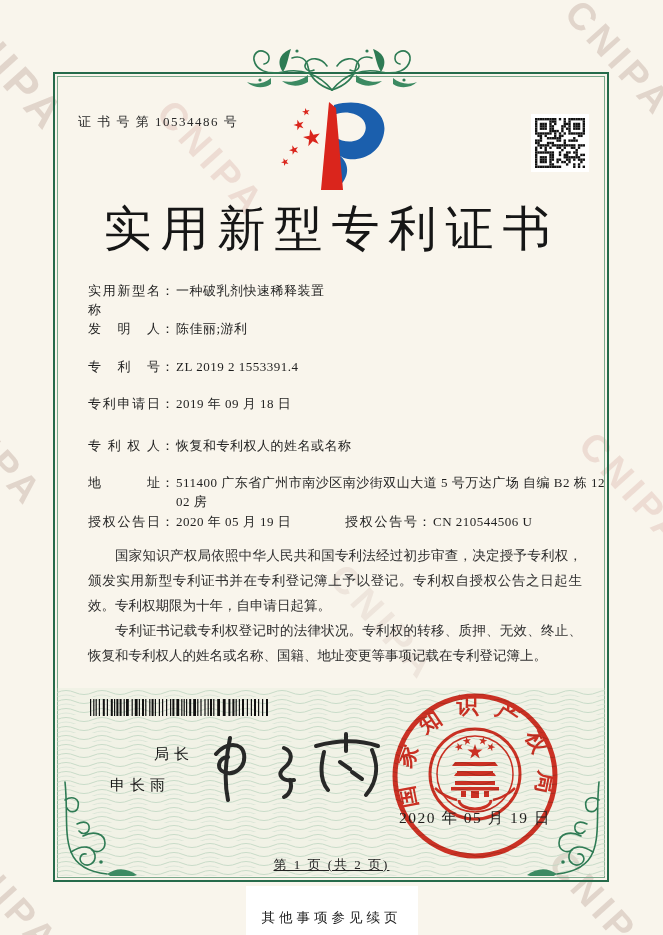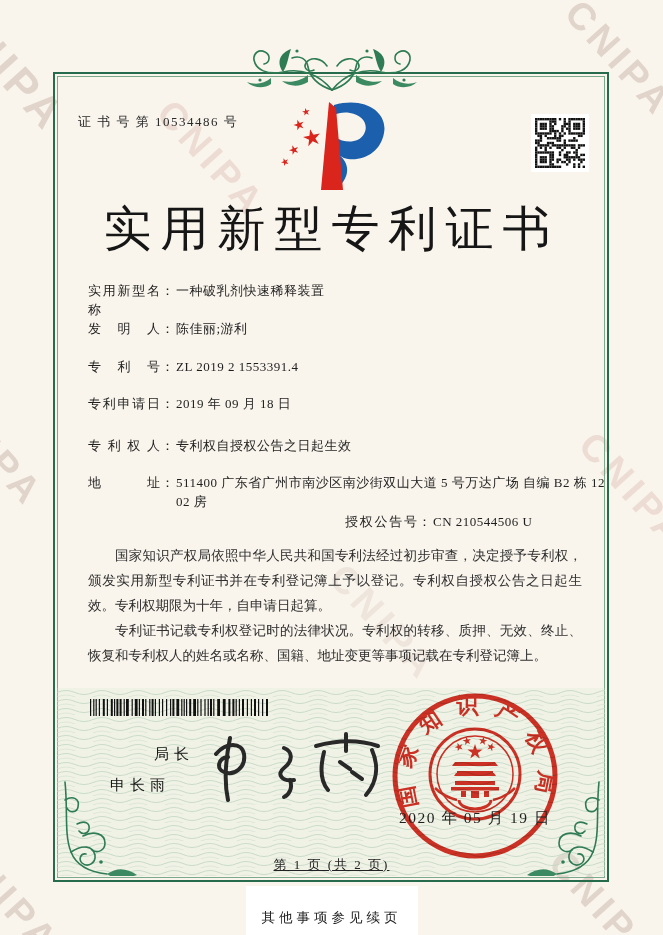--- a/index.html
+++ b/index.html
@@ -398,26 +398,29 @@
 <div class="frow r2">
   <span class="flabel">发明人</span><span class="fcolon">：</span><span class="fvalue">陈佳丽;游利</span>
 </div>
 <div class="frow r3">
   <span class="flabel">专利号</span><span class="fcolon">：</span><span class="fvalue">ZL 2019 2 1553391.4</span>
 </div>
 <div class="frow r4">
   <span class="flabel">专利申请日</span><span class="fcolon">：</span><span class="fvalue">2019 年 09 月 18 日</span>
 </div>
 <div class="frow r5">
-  <span class="flabel">专利权人</span><span class="fcolon">：</span><span class="fvalue">专利权自授权公告之日起生效</span>
+  <span class="flabel">专利权人</span><span class="fcolon">：</span><span class="fvalue">恢复和专利权人的姓名或名称</span>
 </div>
 <div class="frow r6">
   <span class="flabel">地址</span><span class="fcolon">：</span><span class="fvalue" style="width:432px;">511400 广东省广州市南沙区南沙街双山大道 5 号万达广场 自编 B2 栋 1202 房</span>
 </div>
 <div class="frow r7">
+  <span class="fgroup">
+    <span class="flabel">授权公告日</span><span class="fcolon">：</span><span class="fvalue">2020 年 05 月 19 日</span>
+  </span>
   <span class="fgroup2">
     <span class="flabel">授权公告号</span><span class="fcolon">：</span><span class="fvalue">CN 210544506 U</span>
   </span>
 </div>
 
 <div class="legal">
   <p>国家知识产权局依照中华人民共和国专利法经过初步审查，决定授予专利权，颁发实用新型专利证书并在专利登记簿上予以登记。专利权自授权公告之日起生效。专利权期限为十年，自申请日起算。</p>
   <p>专利证书记载专利权登记时的法律状况。专利权的转移、质押、无效、终止、恢复和专利权人的姓名或名称、国籍、地址变更等事项记载在专利登记簿上。</p>
 </div>
 

